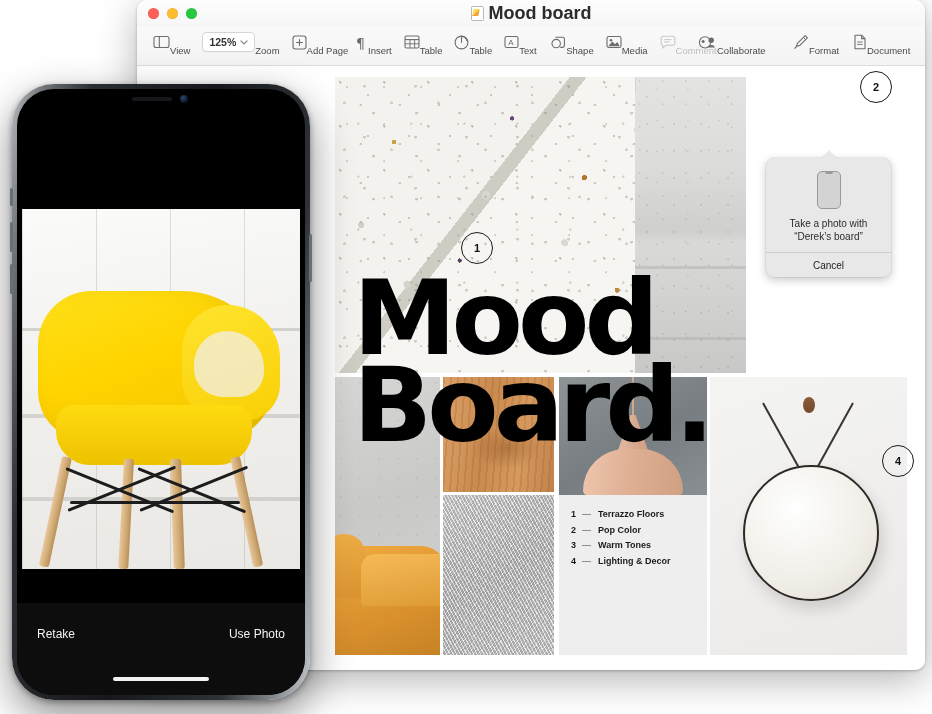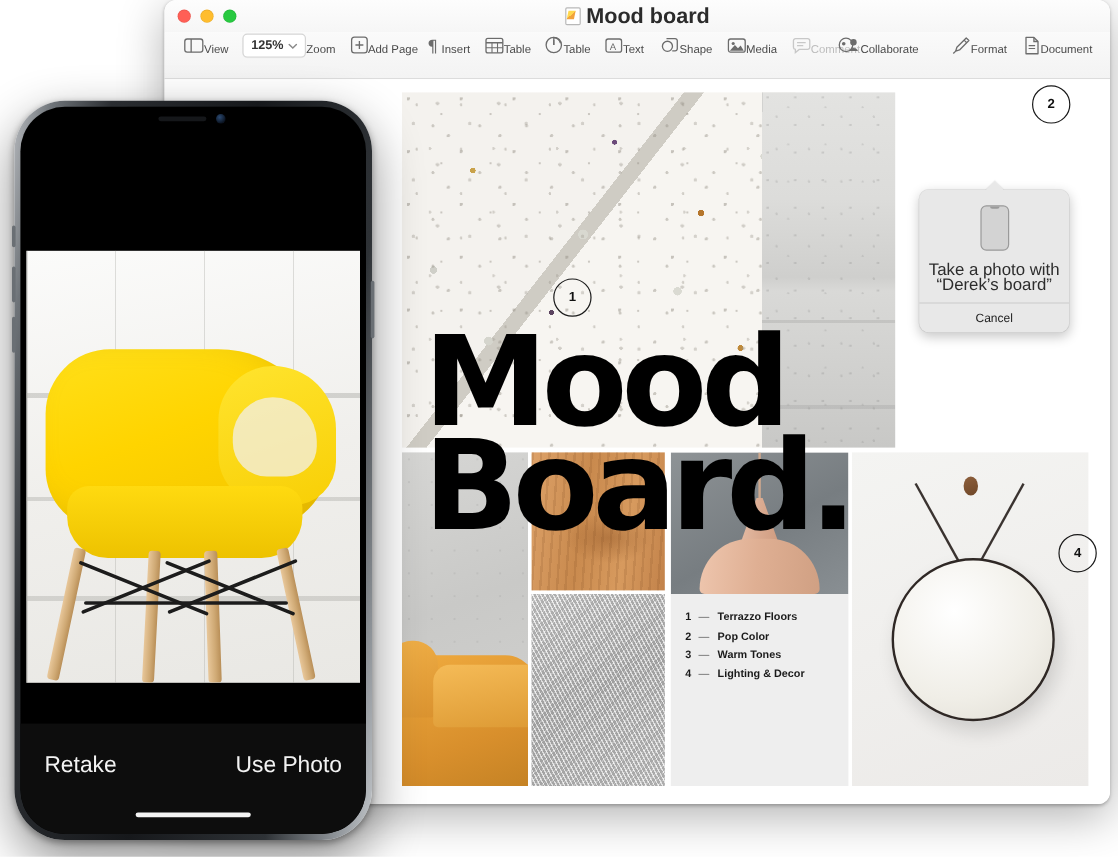--- a/index.html
+++ b/index.html
@@ -47,21 +47,21 @@
     background:linear-gradient(#fafafa,#f3f3f3);
     border-bottom:1px solid #dcdcdc;
   }
   .tgroup{position:absolute;top:0;height:38px;display:flex;align-items:flex-start;}
   .titem{
     width:auto;min-width:34px;padding:0 6px;
     display:flex;flex-direction:row;align-items:center;justify-content:flex-start;
     cursor:default;
   }
   .ticon{height:19px;display:flex;align-items:center;justify-content:center;margin-top:1px;}
-  .tlabel{font-size:9.5px;color:#4a4a4a;margin-top:8px;line-height:11px;white-space:nowrap;}
+  .tlabel{font-size:9.5px;color:#4a4a4a;margin-top:18px;line-height:11px;white-space:nowrap;}
   .tlabel.dim{color:#bdbdbd;}
   .zoombox{
     display:flex;align-items:center;gap:4px;height:18px;padding:0 6px;margin-top:1px;
     background:#fff;border:1px solid #d5d5d5;border-radius:4px;
     box-shadow:0 .5px 0 rgba(0,0,0,.04);
   }
   .zoomval{font-size:10.5px;font-weight:bold;color:#333;}
   svg{display:block;}
 
   
@@ -208,21 +208,21 @@
   .pop-body{padding:13px 8px 9px;display:flex;flex-direction:column;align-items:center;}
   .pop-phone{
     width:22px;height:36px;border-radius:5px;border:1.6px solid #9a9a9a;background:#d3d3d3;
     position:relative;
   }
   .pop-phone::before{
     content:"";position:absolute;left:50%;margin-left:-4px;top:-0.5px;width:8px;height:2.6px;
     background:#9a9a9a;border-radius:0 0 3px 3px;
   }
   .pop-text{
-    margin-top:9px;font-size:14px;color:#2c2c2c;text-align:center;line-height:12.5px;
+    margin-top:9px;font-size:10px;color:#2c2c2c;text-align:center;line-height:12.5px;
   }
   .pop-sep{height:1px;background:#cfcfcf;margin:0;}
   .pop-cancel{
     height:24px;display:flex;align-items:center;justify-content:center;
     font-size:10px;color:#1d1d1d;cursor:default;
   }
 
   
   .phone{
     position:absolute;left:12px;top:84px;width:298px;height:616px;
@@ -278,21 +278,21 @@
   .wirerod{position:absolute;background:#1c1c1c;height:3px;border-radius:2px;}
   .w1{left:44px;top:258px;width:116px;transform:rotate(22deg);transform-origin:left;}
   .w2{left:46px;top:300px;width:116px;transform:rotate(-22deg);transform-origin:left;}
   .w3{left:116px;top:258px;width:116px;transform:rotate(22deg);transform-origin:left;}
   .w4{left:118px;top:300px;width:116px;transform:rotate(-22deg);transform-origin:left;}
   .wh{left:48px;top:292px;width:170px;height:3px;transform:rotate(0deg);}
   .phone-bar{
     position:absolute;left:0;right:0;bottom:0;height:92px;background:#0d0d0d;
   }
   .pb-btn{
-    position:absolute;top:24px;font-size:19px;color:#f2f2f2;cursor:default;
+    position:absolute;top:24px;font-size:12px;color:#f2f2f2;cursor:default;
   }
   .pb-retake{left:20px;}
   .pb-use{right:20px;}
   .homebar{
     position:absolute;left:50%;margin-left:-48px;bottom:14px;width:96px;height:4px;
     border-radius:3px;background:#f3f3f3;
   }
   .vol-up{position:absolute;left:-2px;top:138px;width:3px;height:30px;border-radius:2px;background:#6a6f74;}
   .vol-dn{position:absolute;left:-2px;top:180px;width:3px;height:30px;border-radius:2px;background:#6a6f74;}
   .silent{position:absolute;left:-2px;top:104px;width:3px;height:18px;border-radius:2px;background:#6a6f74;}

